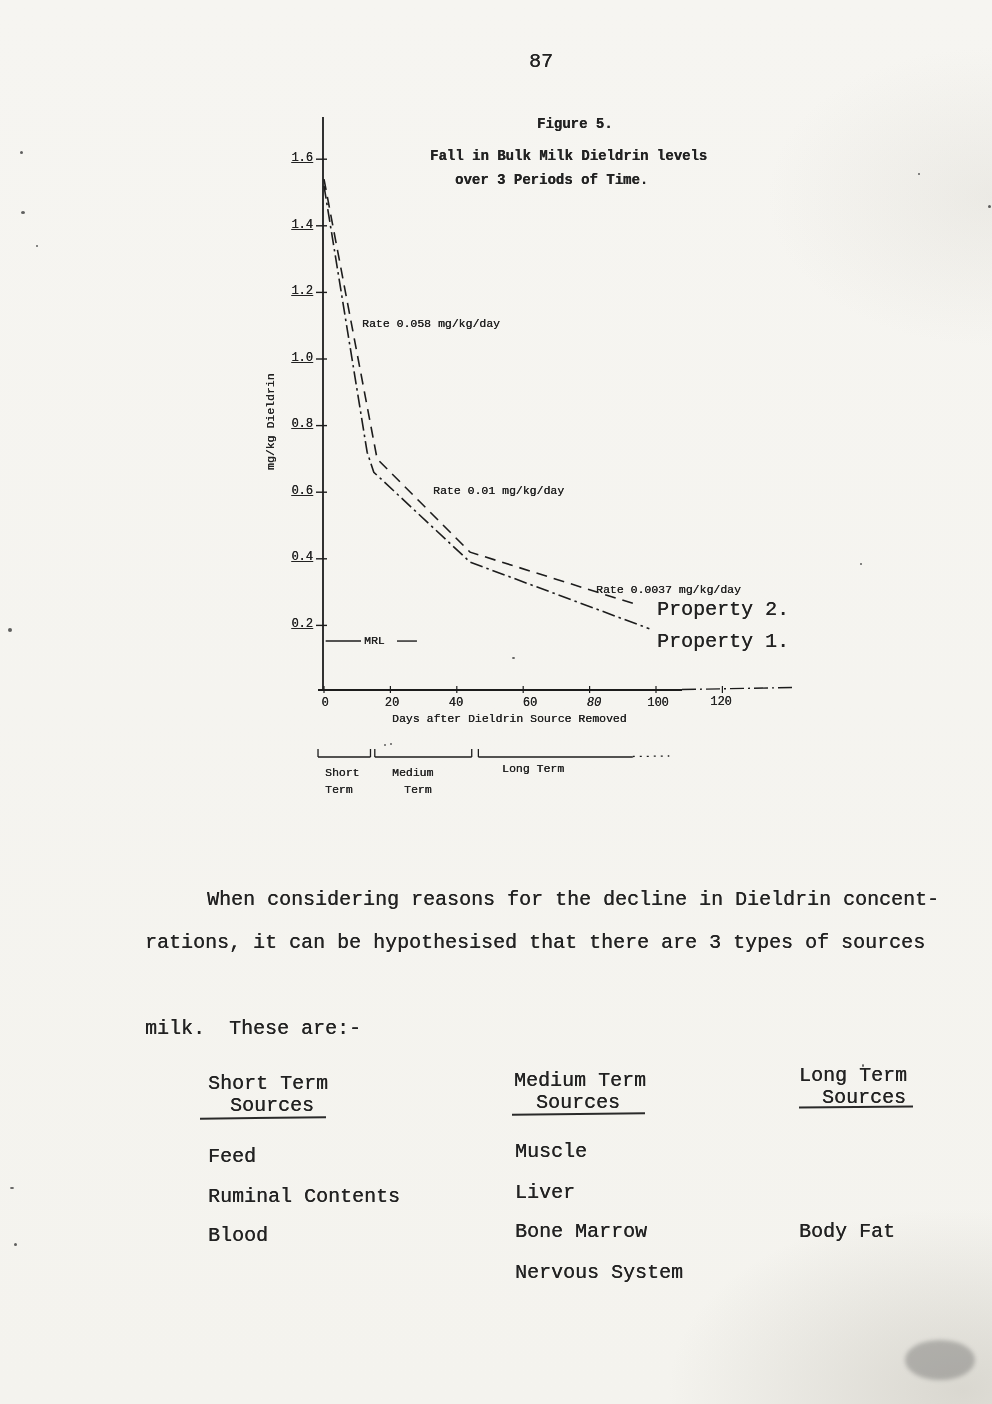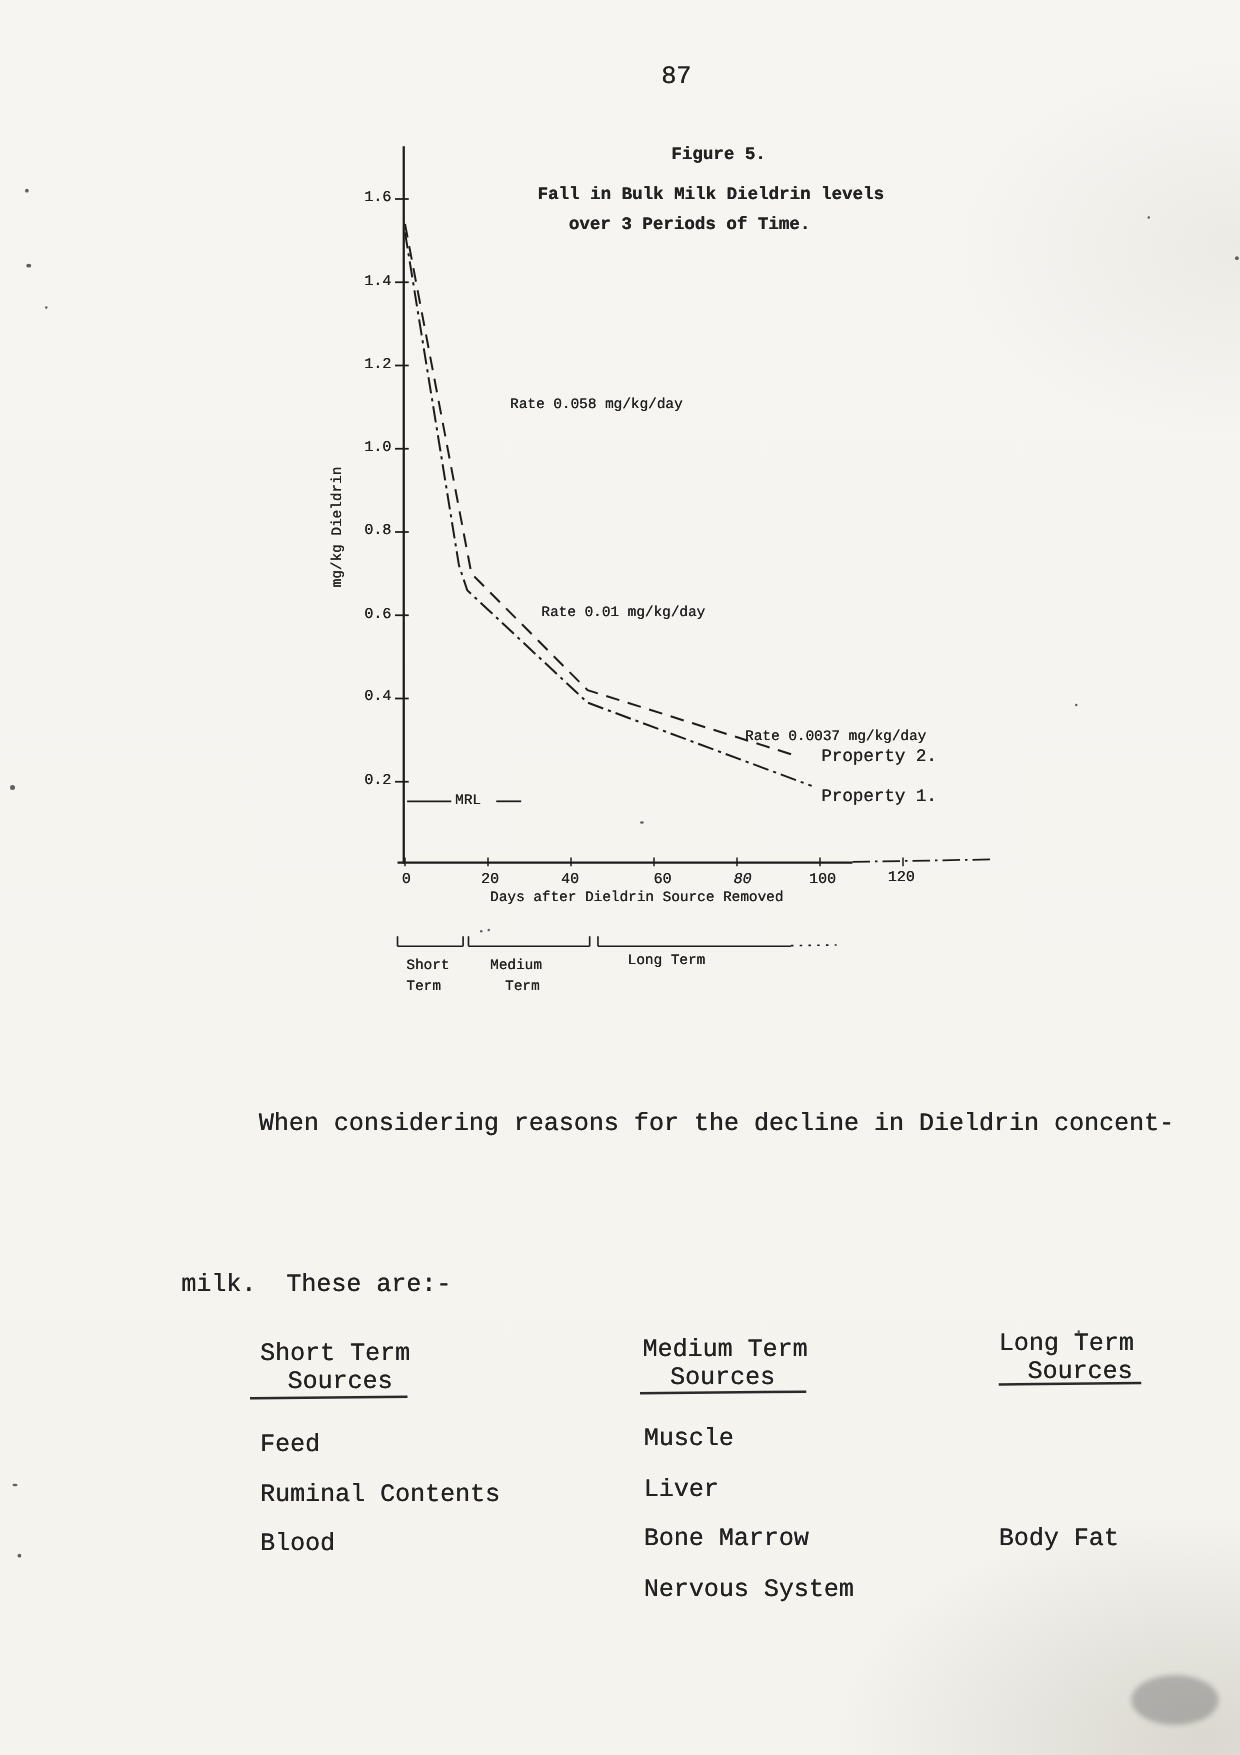--- a/index.html
+++ b/index.html
@@ -13,23 +13,23 @@
   }
   .t{
     position:absolute;
     font-family:"Liberation Mono","DejaVu Sans Mono",monospace;
     color:#222;white-space:pre;line-height:1.15;
     text-shadow:0.25px 0 0 currentColor;
   }
   .fs11{font-size:11.5px;}
   .fs12{font-size:12px;}
   .fs14{font-size:14px;}
-  .fs17{font-size:14px;text-align:right;}
+  .fs17{font-size:20px;text-align:right;}
   .fs20{font-size:20px;}
-  .ytick{width:34px;text-align:right;}
+  .ytick{width:34px;text-align:right;text-decoration:underline;}
   .xtick{width:44px;text-align:center;}
   .vert{transform:rotate(-90deg);transform-origin:left top;}
   .uline{position:absolute;height:2px;background:#2a2a2a;transform:rotate(-0.6deg);}
   svg#chart-svg{position:absolute;left:0;top:0;}
   .speck{position:absolute;background:#3a3a3a;border-radius:50%;opacity:.8;}
   .smudge{position:absolute;border-radius:50%;filter:blur(2px);background:#555;opacity:.35;}
 </style>
 </head>
 <body>
 
@@ -79,21 +79,21 @@
   <div class="t fs12 ytick" style="left:279px;top:219px;">1.4</div>
   <div class="t fs12 ytick" style="left:279px;top:285px;">1.2</div>
   <div class="t fs12 ytick" style="left:279px;top:352px;">1.0</div>
   <div class="t fs12 ytick" style="left:279px;top:418px;">0.8</div>
   <div class="t fs12 ytick" style="left:279px;top:485px;">0.6</div>
   <div class="t fs12 ytick" style="left:279px;top:551px;">0.4</div>
   <div class="t fs12 ytick" style="left:279px;top:618px;">0.2</div>
 
   <div class="t fs11 vert" style="left:264px;top:470px;">mg/kg Dieldrin</div>
 
-  <div class="t fs11" style="left:362px;top:317px;margin-left:46px;">Rate 0.058 mg/kg/day</div>
+  <div class="t fs11" style="left:362px;top:317px;">Rate 0.058 mg/kg/day</div>
   <div class="t fs11" style="left:433px;top:484px;">Rate 0.01 mg/kg/day</div>
   <div class="t fs11" style="left:596px;top:583px;">Rate 0.0037 mg/kg/day</div>
 
   <div class="t fs17" style="left:657px;top:598px;">Property 2.</div>
   <div class="t fs17" style="left:657px;top:630px;">Property 1.</div>
 
   <div class="t fs11" style="left:364px;top:634px;">MRL</div>
 
   <div class="t fs12 xtick" style="left:303px;top:697px;">0</div>
   <div class="t fs12 xtick" style="left:370px;top:697px;">20</div>
@@ -105,20 +105,21 @@
 
   <div class="t fs11" style="left:392px;top:712px;">Days after Dieldrin Source Removed</div>
 
   <div class="t fs11" style="left:325px;top:766px;">Short</div>
   <div class="t fs11" style="left:325px;top:783px;">Term</div>
   <div class="t fs11" style="left:392px;top:766px;">Medium</div>
   <div class="t fs11" style="left:404px;top:783px;">Term</div>
   <div class="t fs11" style="left:502px;top:762px;">Long Term</div>
 
   <div class="t fs20" style="left:207px;top:888px;">When considering reasons for the decline in Dieldrin concent-</div>
+  <div class="t fs20" style="left:145px;top:931px;">rations, it can be hypothesised that there are 3 types of sources</div>
   <div class="t fs20" style="left:145px;top:1017px;">milk.  These are:-</div>
 
   <div class="t fs20" style="left:208px;top:1072px;">Short Term</div>
   <div class="t fs20" style="left:230px;top:1094px;">Sources</div>
   <div class="uline" style="left:200px;top:1117px;width:126px;"></div>
   <div class="t fs20" style="left:208px;top:1145px;">Feed</div>
   <div class="t fs20" style="left:208px;top:1185px;">Ruminal Contents</div>
   <div class="t fs20" style="left:208px;top:1224px;">Blood</div>
 
   <div class="t fs20" style="left:514px;top:1069px;">Medium Term</div>

